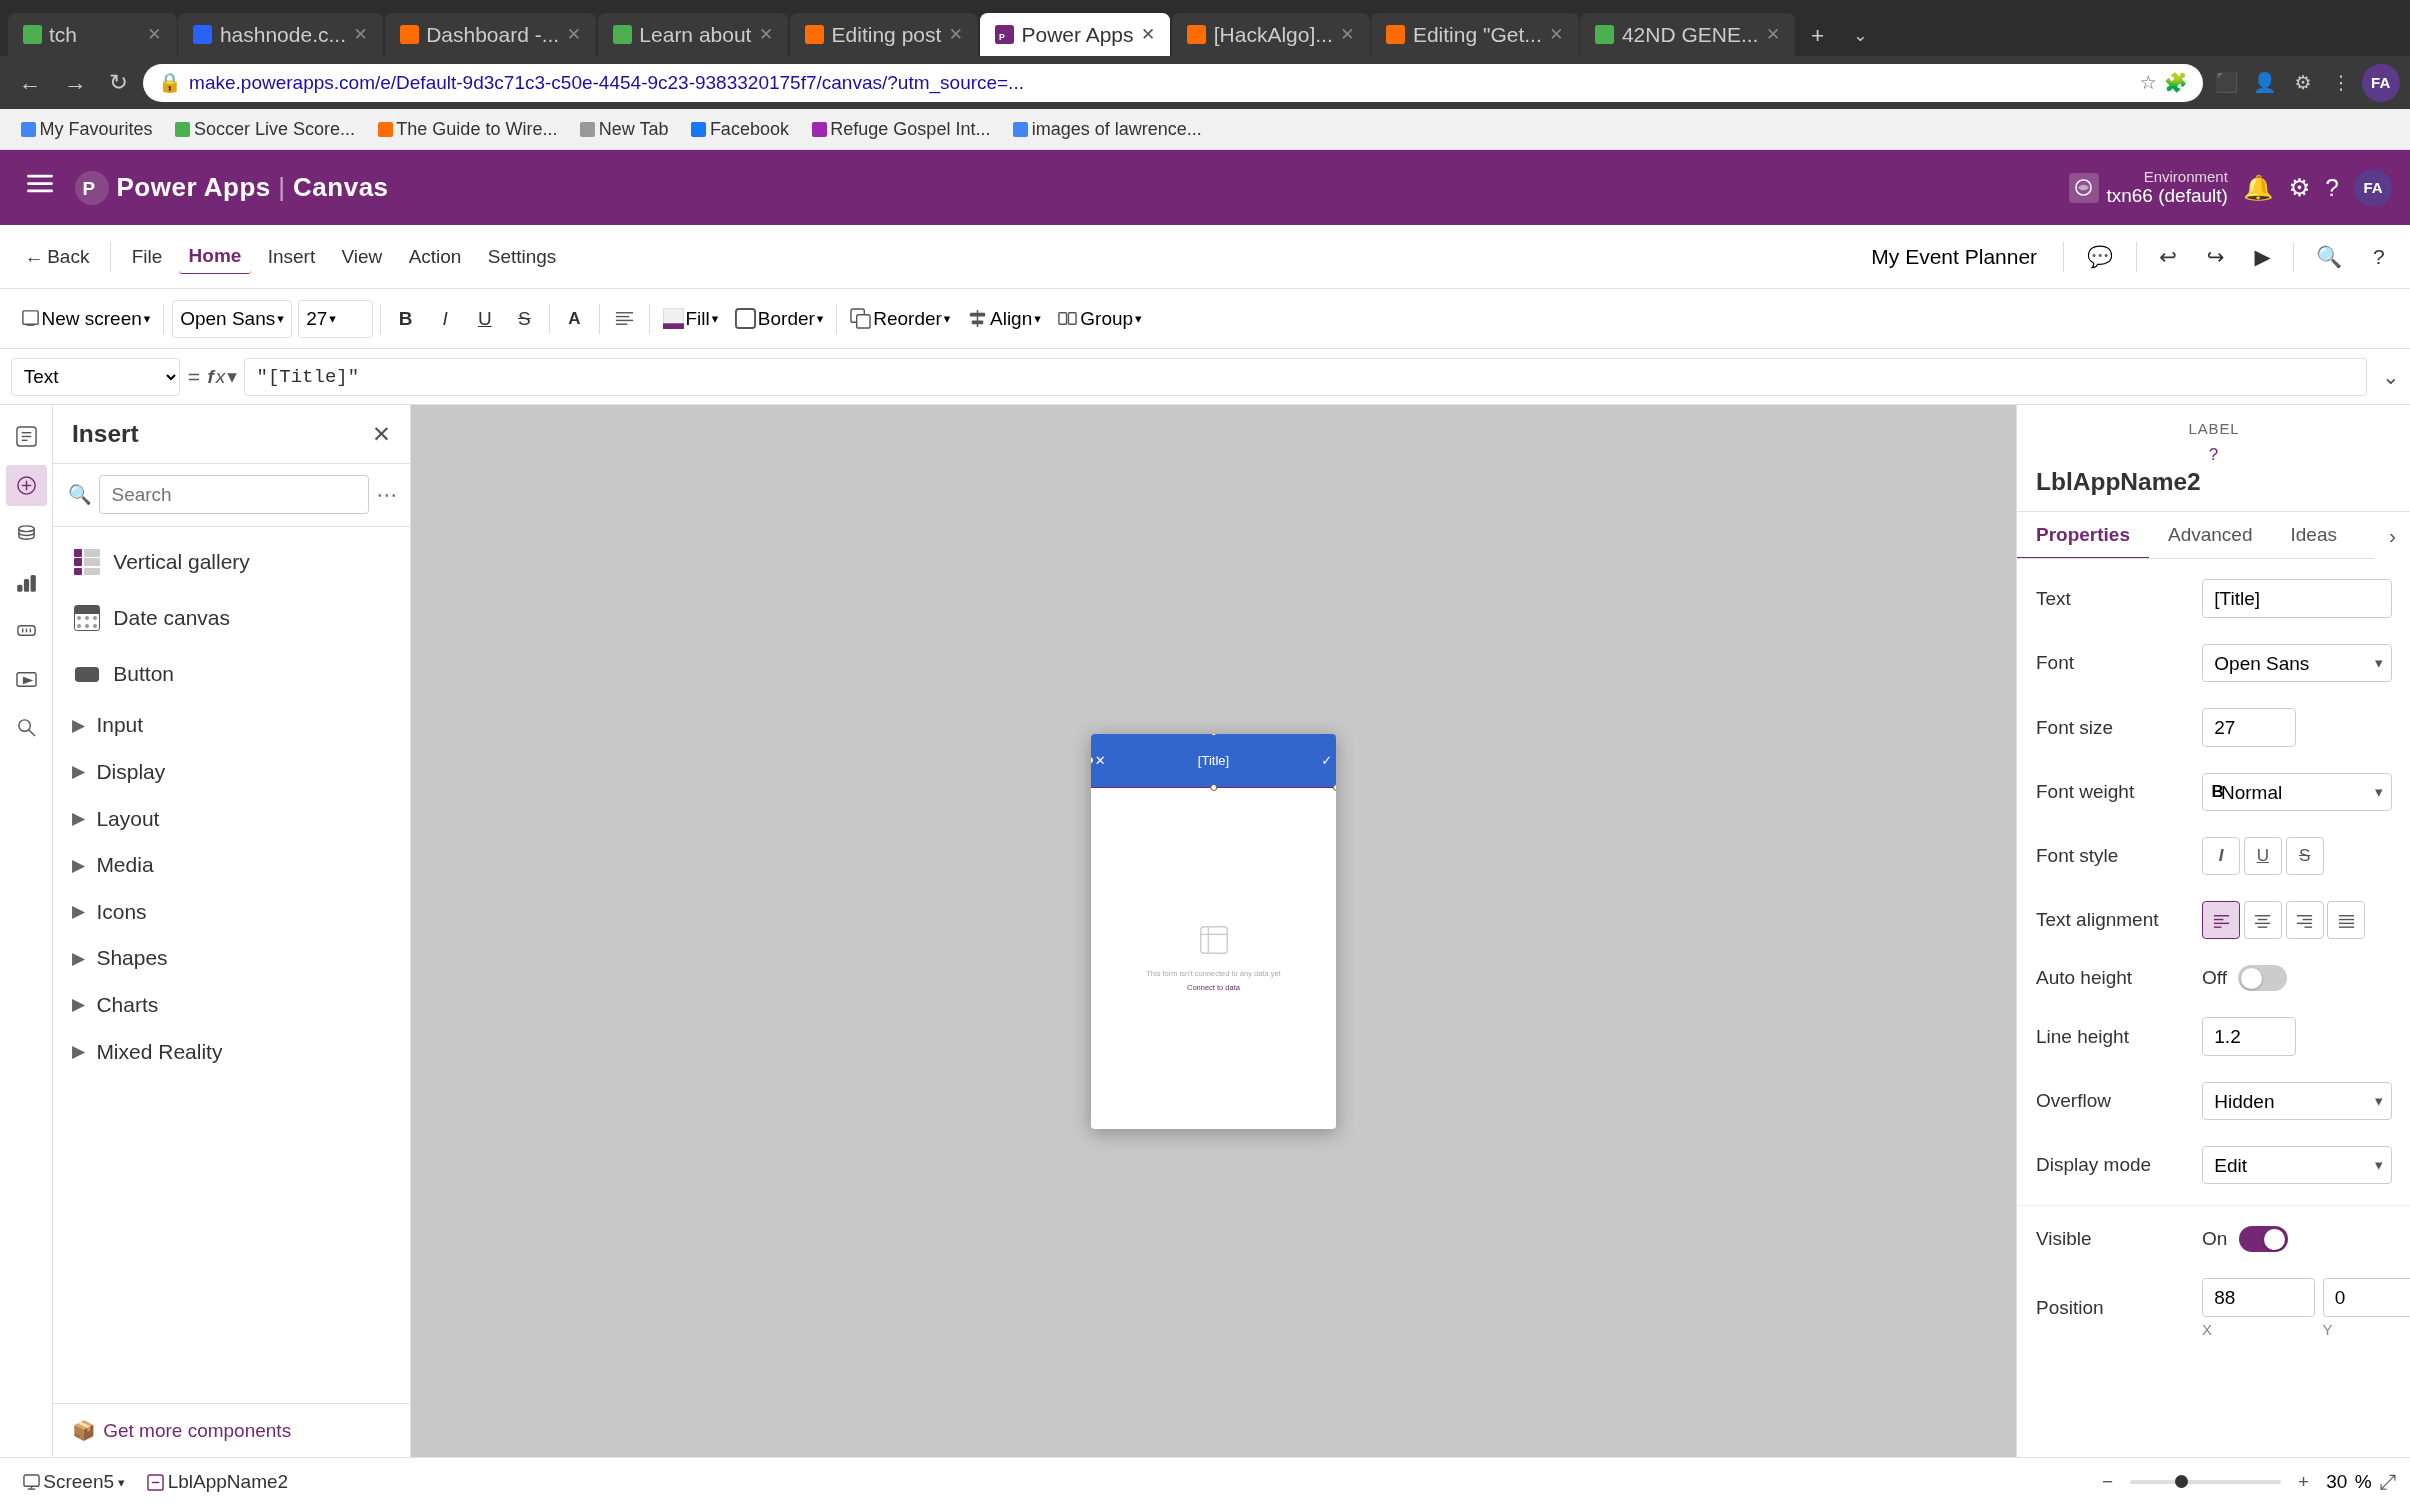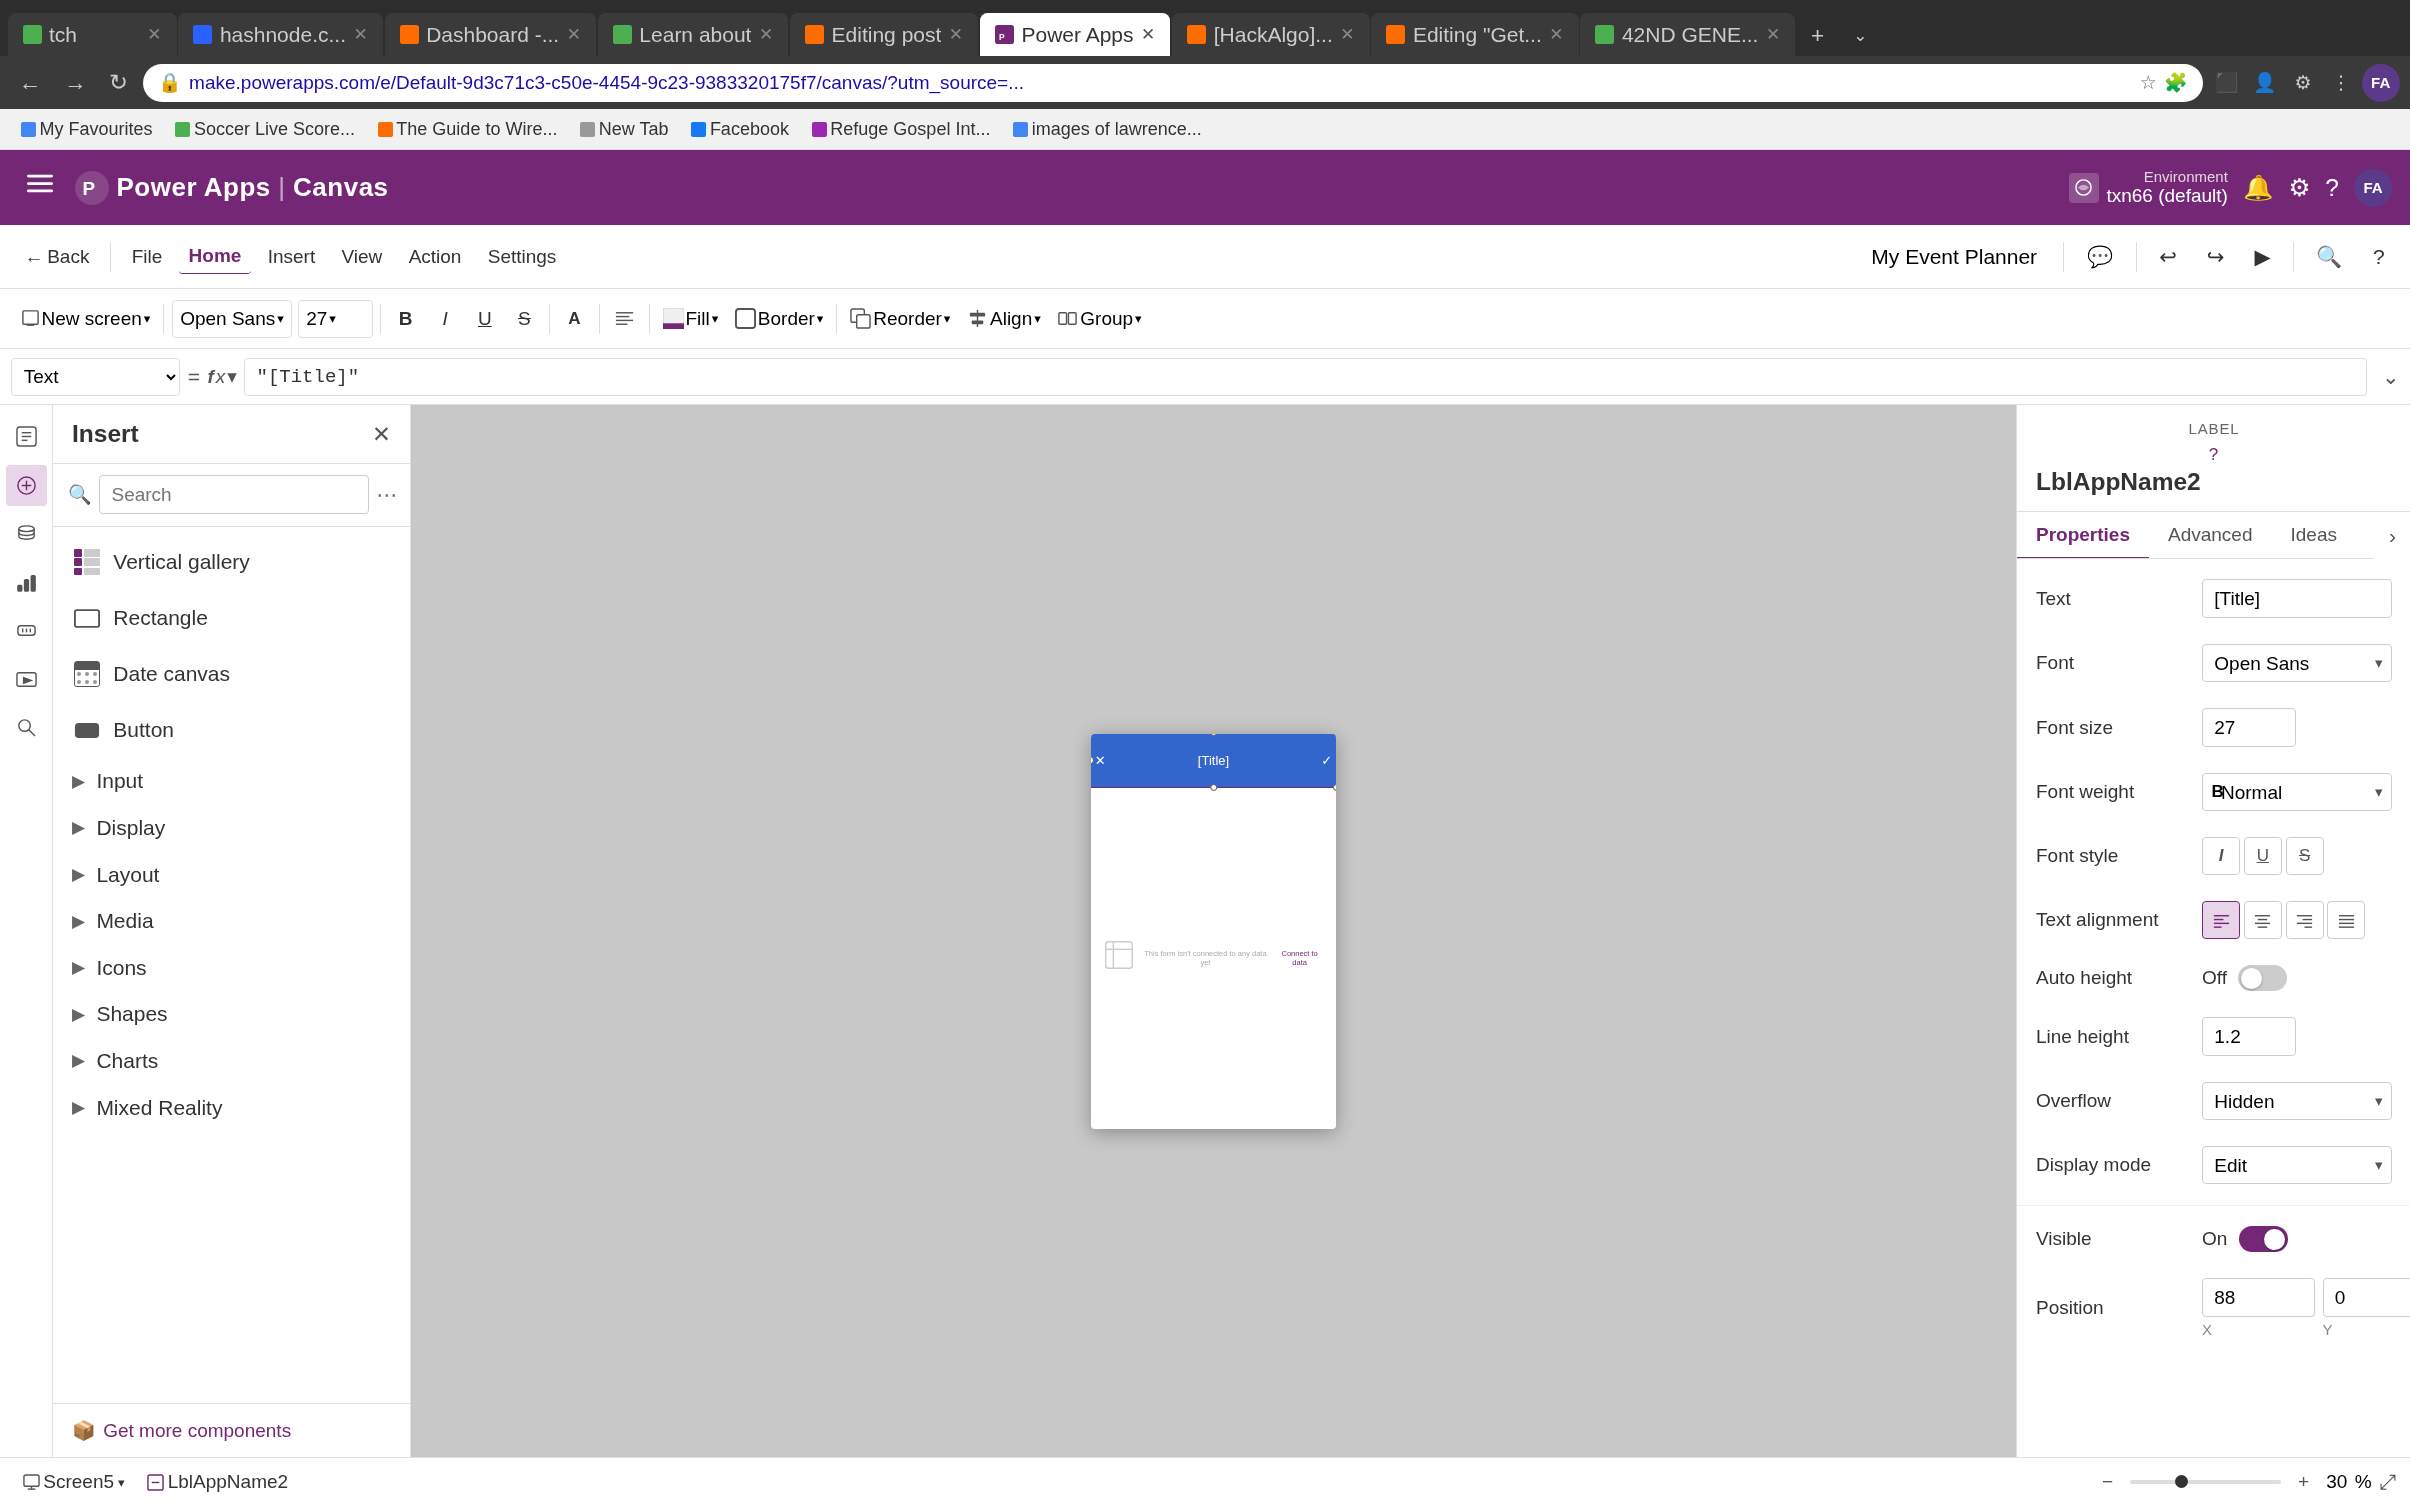--- a/index.html
+++ b/index.html
@@ -93,21 +93,21 @@
     .get-more-components { display: flex; align-items: center; gap: 7.5px; color: #742774; font-size: 19px; cursor: pointer; }
 
     
     .canvas-area { flex: 1; background: #c8c8c8; display: flex; align-items: center; justify-content: center; position: relative; overflow: hidden; }
     .canvas-phone { background: #fff; width: 245px; height: 395px; border-radius: 3.8px; box-shadow: 0 3.8px 19px rgba(0,0,0,0.3); position: relative; overflow: hidden; display: flex; flex-direction: column; }
     .canvas-header-bar { background: #3366cc; height: 53px; display: flex; align-items: center; position: relative; }
     .canvas-label { position: absolute; left: 0; right: 0; top: 0; bottom: 0; display: flex; align-items: center; justify-content: center; color: #fff; font-size: 13px; }
     .canvas-handle { width: 7.5px; height: 7.5px; background: #fff; border: 0.9px solid #555; border-radius: 50%; position: absolute; }
     .canvas-close-btn { position: absolute; left: 3.8px; top: 50%; transform: translateY(-50%); color: #fff; font-size: 13px; cursor: pointer; }
     .canvas-check-btn { position: absolute; right: 3.8px; top: 50%; transform: translateY(-50%); color: #fff; font-size: 13px; cursor: pointer; }
-    .canvas-form-area { flex: 1; display: flex; flex-direction: row; align-items: center; justify-content: center; gap: 5.6px; color: #aaa; font-size: 8.5px; text-align: center; padding: 11.3px; }
+    .canvas-form-area { flex: 1; display: flex; flex-direction: column; align-items: center; justify-content: center; gap: 5.6px; color: #aaa; font-size: 8.5px; text-align: center; padding: 11.3px; }
     .canvas-form-icon { font-size: 22.6px; color: #ccc; }
 
     
     .canvas-bottom-bar { display: flex; align-items: center; justify-content: space-between; background: #fff; border-top: 0.9px solid #e0e0e0; padding: 0 15px; height: 49px; }
     .canvas-bottom-left { display: flex; align-items: center; gap: 7.5px; }
     .screen-selector { display: flex; align-items: center; gap: 3.8px; font-size: 19px; color: #333; cursor: pointer; padding: 3.8px 7.5px; border-radius: 3.8px; }
     .canvas-bottom-right { display: flex; align-items: center; gap: 7.5px; }
     .zoom-control { display: flex; align-items: center; gap: 7.5px; font-size: 19px; }
     .zoom-btn { width: 30px; height: 30px; display: flex; align-items: center; justify-content: center; border-radius: 50%; cursor: pointer; font-size: 19px; color: #555; border: none; background: none; }
     .zoom-slider { width: 151px; height: 3.8px; background: #ddd; border-radius: 1.9px; position: relative; cursor: pointer; }
@@ -526,28 +526,20 @@
                 </div>
               <div class="vgallery-row">
                   <div class="vgallery-cell" style="background:#742774;flex:1;"></div>
                   <div class="vgallery-cell" style="background:#ccc;flex:2;"></div>
                 </div>
             </div>
           </div>
           <span>Vertical gallery</span>
         </div>
 
-        <div class="insert-item">
-          <div class="insert-item-icon">
-            <svg width="26" height="19" viewBox="0 0 28 20">
-                <rect x="1" y="1" width="26" height="18" rx="2" fill="none" stroke="#555" stroke-width="2"></rect>
-              </svg>
-          </div>
-          <span>Rectangle</span>
-        </div>
 
         <div class="insert-item">
           <div class="insert-item-icon">
             <div class="datepicker-icon">
               <div class="datepicker-header-bar"></div>
               <div class="datepicker-grid">
                 <div class="datepicker-dot"></div>
                 <div class="datepicker-dot"></div>
                 <div class="datepicker-dot"></div>
                 <div class="datepicker-dot"></div>

